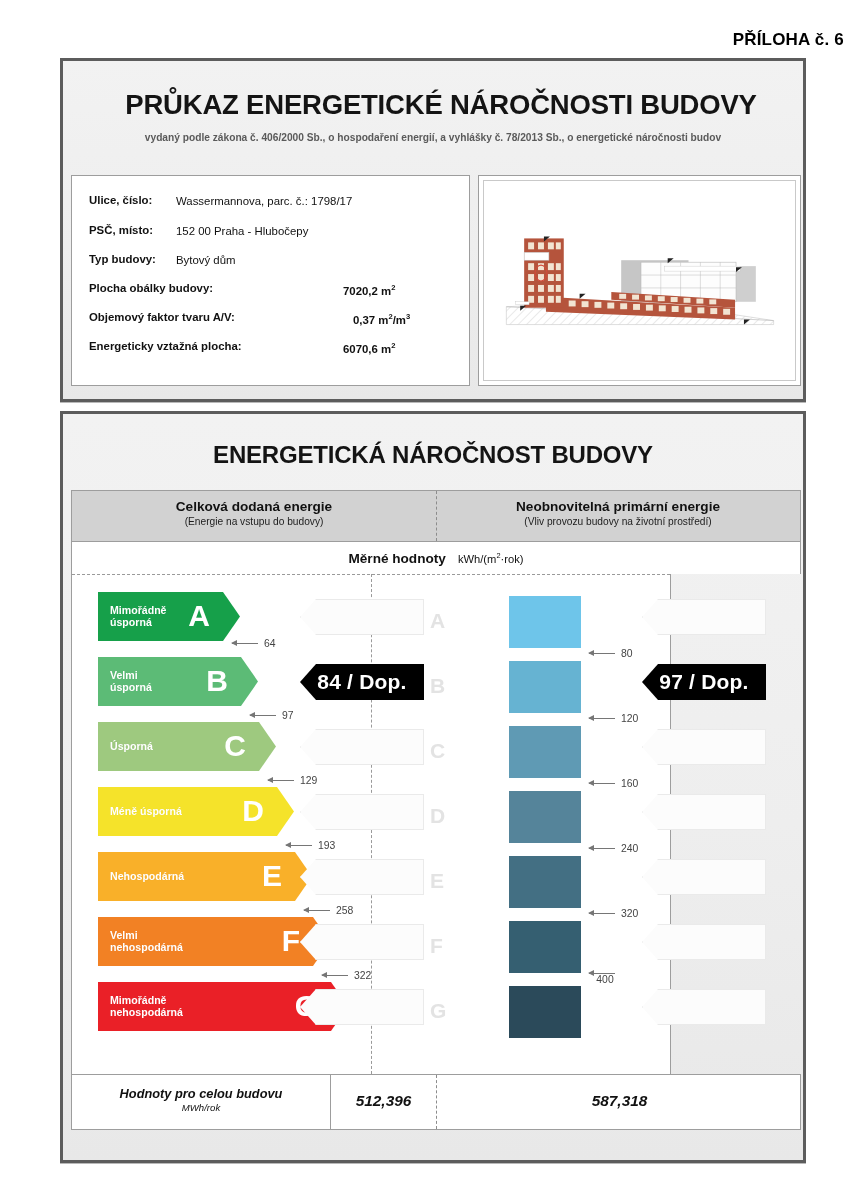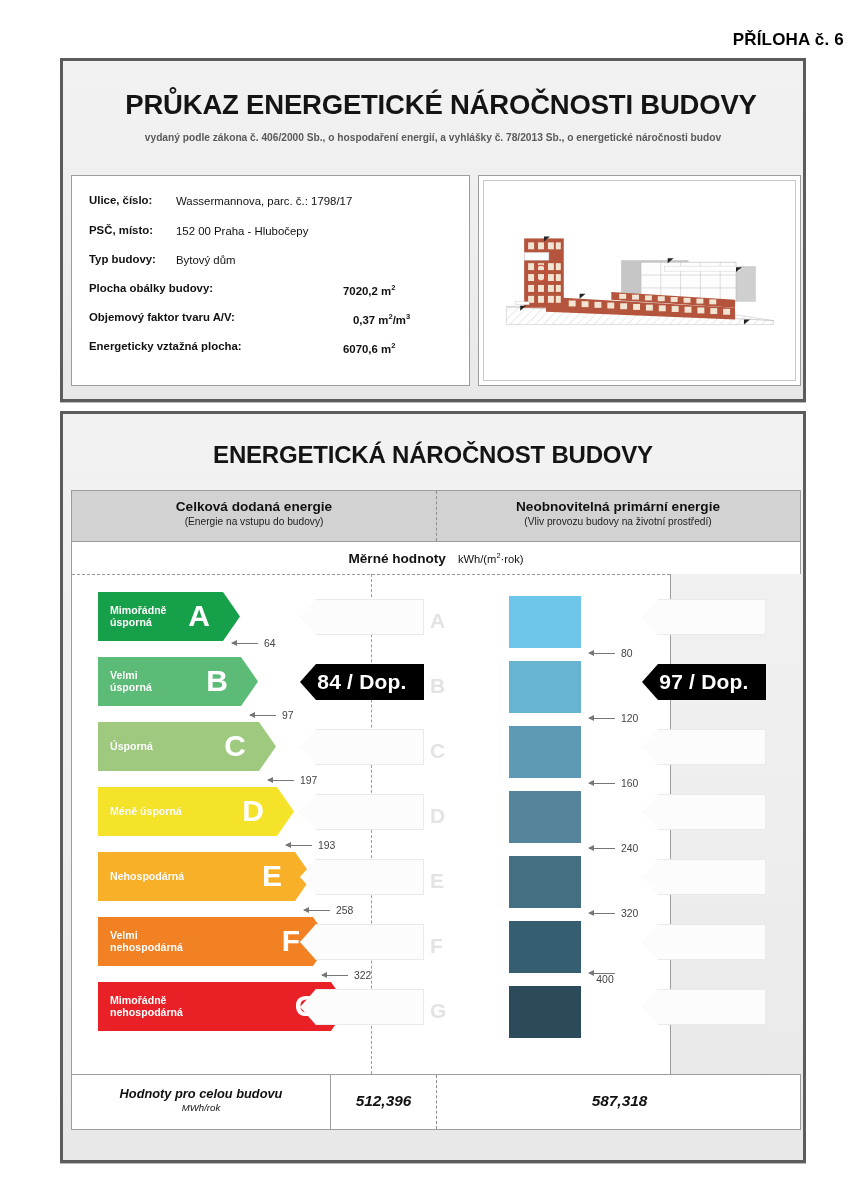--- a/index.html
+++ b/index.html
@@ -519,21 +519,21 @@
       <div class="bnd" style="left: 160px; top: 64px;">
         <span class="tick"></span>
         <span>64</span>
       </div>
       <div class="bnd" style="left: 178px; top: 136px;">
         <span class="tick"></span>
         <span>97</span>
       </div>
       <div class="bnd" style="left: 196px; top: 201px;">
         <span class="tick"></span>
-        <span>197</span>
+        <span>129</span>
       </div>
       <div class="bnd" style="left: 214px; top: 266px;">
         <span class="tick"></span>
         <span>193</span>
       </div>
       <div class="bnd" style="left: 232px; top: 331px;">
         <span class="tick"></span>
         <span>258</span>
       </div>
       <div class="bnd" style="left: 250px; top: 396px;">

